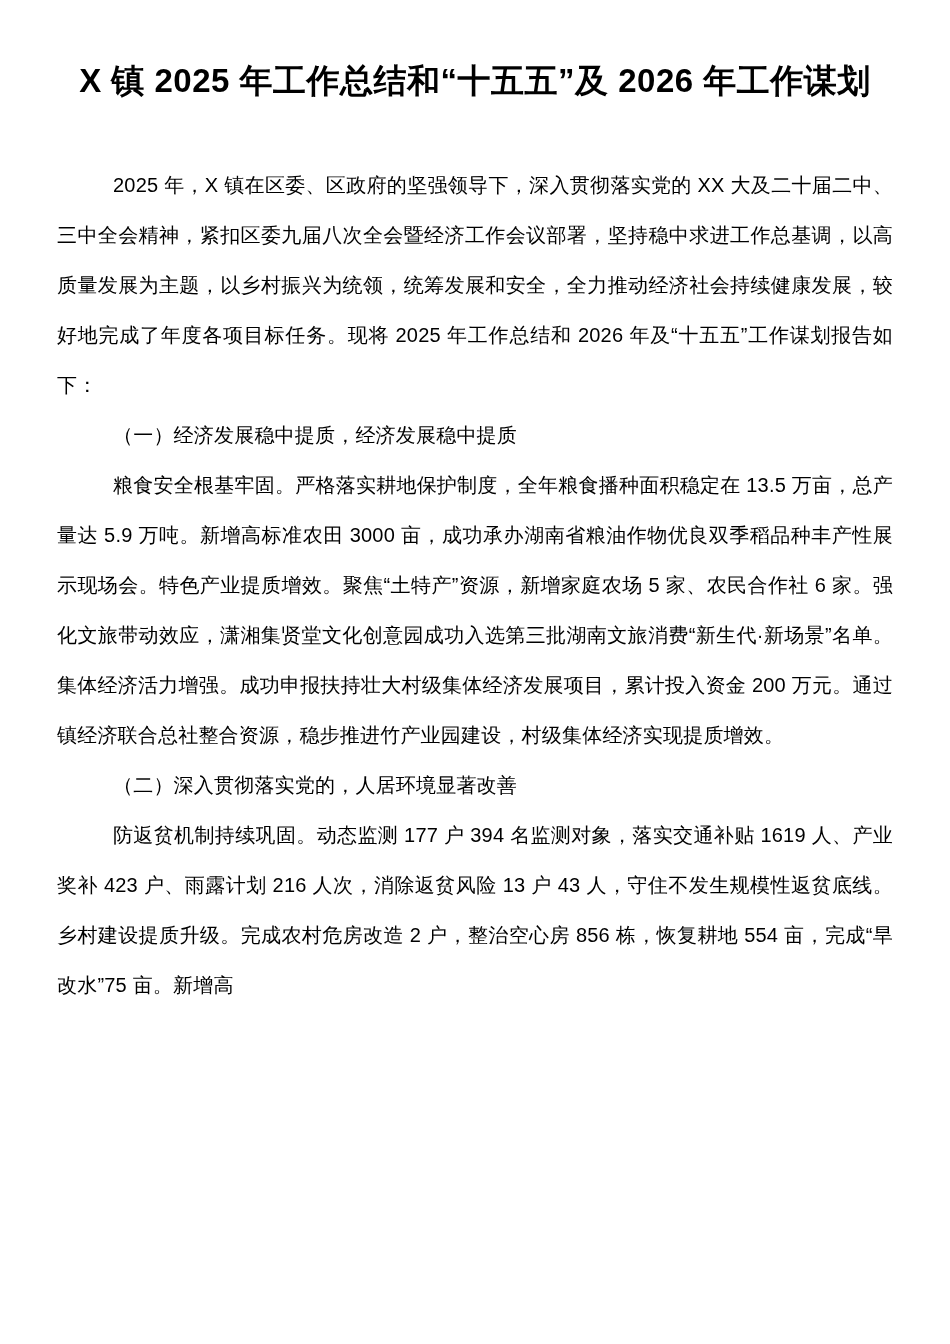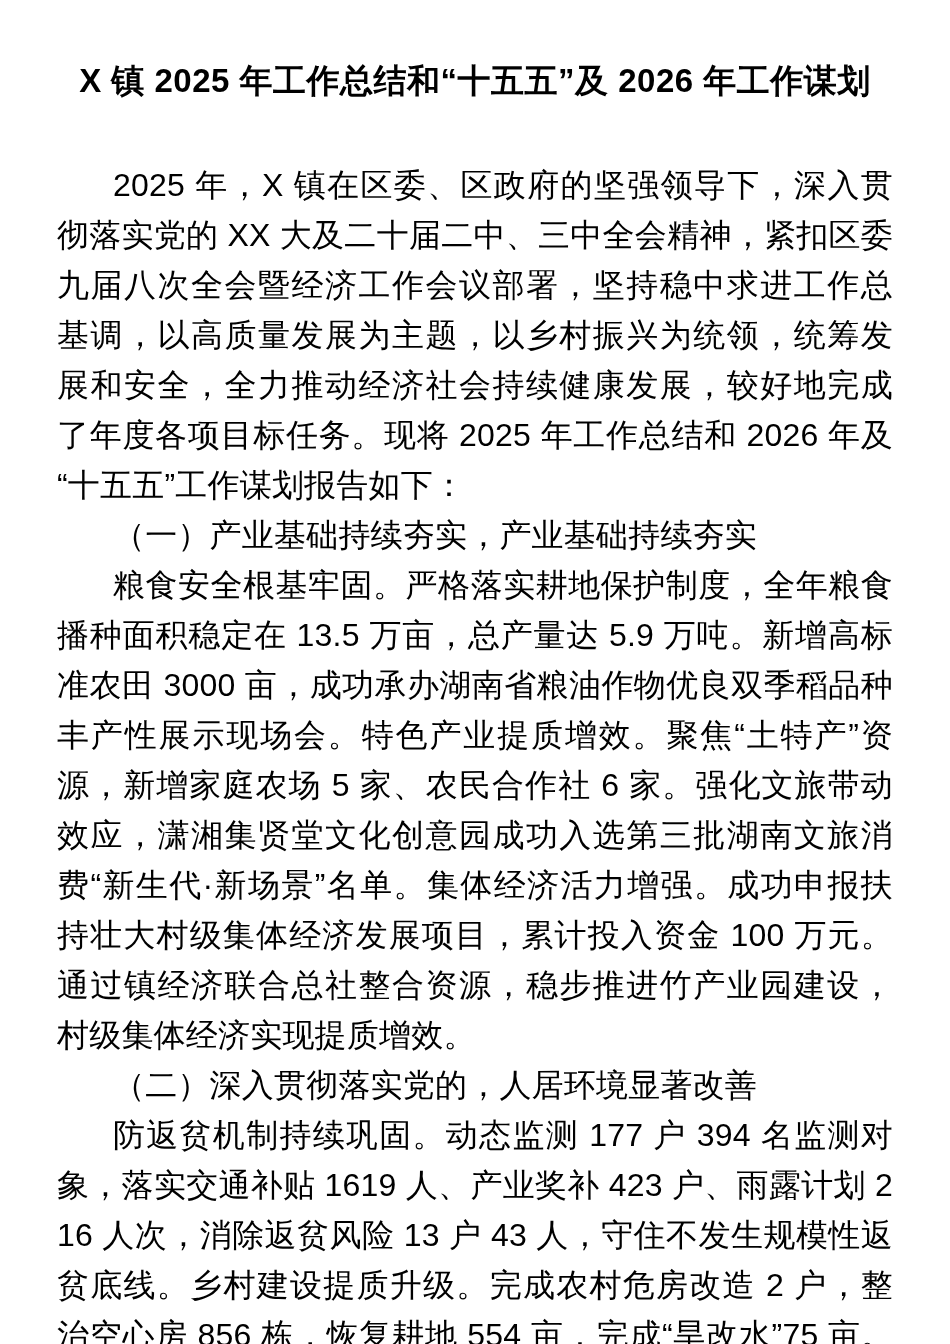--- a/index.html
+++ b/index.html
@@ -36,21 +36,21 @@
     padding-top: 57px;
     padding-bottom: 0;
     color: #000000;
   }
 
   .title-spacer {
     height: 56px;
   }
 
   .para {
-    font-size: 32px;
+    font-size: 20px;
     line-height: 50px;
     text-align: justify;
     text-justify: inter-character;
     text-align-last: left;
     margin: 0;
     letter-spacing: 0.2px;
     color: #000000;
     word-break: break-all;
   }
 
@@ -73,23 +73,23 @@
 
   <div class="doc-body">
 
     <h1 class="doc-title">X 镇 2025 年工作总结和“十五五”及 2026 年工作谋划</h1>
 
     <div class="title-spacer"></div>
 
     <p class="para indent">2025 年，X 镇在区委、区政府的坚强领导下，深入贯彻落实党的 XX 大及二十届二中、三中全会精神，紧扣区委九届八次全会暨经济工作会议部署，坚持稳中求进工作总基调，以高质量发展为主题，以乡村振兴为统领，统筹发展和安全，全力推动经济社会持续健康发展，较好地完成了年度各项目标任务。现将 2025 年工作总结和 2026 年及“十五五”工作谋划报告如下：</p>
 
 
-    <p class="para heading-lvl2">（一）产业基础持续夯实，产业基础持续夯实</p>
+    <p class="para heading-lvl2">（一）经济发展稳中提质，经济发展稳中提质</p>
 
-    <p class="para indent">粮食安全根基牢固。严格落实耕地保护制度，全年粮食播种面积稳定在 13.5 万亩，总产量达 5.9 万吨。新增高标准农田 3000 亩，成功承办湖南省粮油作物优良双季稻品种丰产性展示现场会。特色产业提质增效。聚焦“土特产”资源，新增家庭农场 5 家、农民合作社 6 家。强化文旅带动效应，潇湘集贤堂文化创意园成功入选第三批湖南文旅消费“新生代·新场景”名单。集体经济活力增强。成功申报扶持壮大村级集体经济发展项目，累计投入资金 100 万元。通过镇经济联合总社整合资源，稳步推进竹产业园建设，村级集体经济实现提质增效。</p>
+    <p class="para indent">粮食安全根基牢固。严格落实耕地保护制度，全年粮食播种面积稳定在 13.5 万亩，总产量达 5.9 万吨。新增高标准农田 3000 亩，成功承办湖南省粮油作物优良双季稻品种丰产性展示现场会。特色产业提质增效。聚焦“土特产”资源，新增家庭农场 5 家、农民合作社 6 家。强化文旅带动效应，潇湘集贤堂文化创意园成功入选第三批湖南文旅消费“新生代·新场景”名单。集体经济活力增强。成功申报扶持壮大村级集体经济发展项目，累计投入资金 200 万元。通过镇经济联合总社整合资源，稳步推进竹产业园建设，村级集体经济实现提质增效。</p>
 
     <p class="para heading-lvl2">（二）深入贯彻落实党的，人居环境显著改善</p>
 
     <p class="para indent">防返贫机制持续巩固。动态监测 177 户 394 名监测对象，落实交通补贴 1619 人、产业奖补 423 户、雨露计划 216 人次，消除返贫风险 13 户 43 人，守住不发生规模性返贫底线。乡村建设提质升级。完成农村危房改造 2 户，整治空心房 856 栋，恢复耕地 554 亩，完成“旱改水”75 亩。新增高</p>
 
   </div>
 
 </div>
 
 </body></html>

